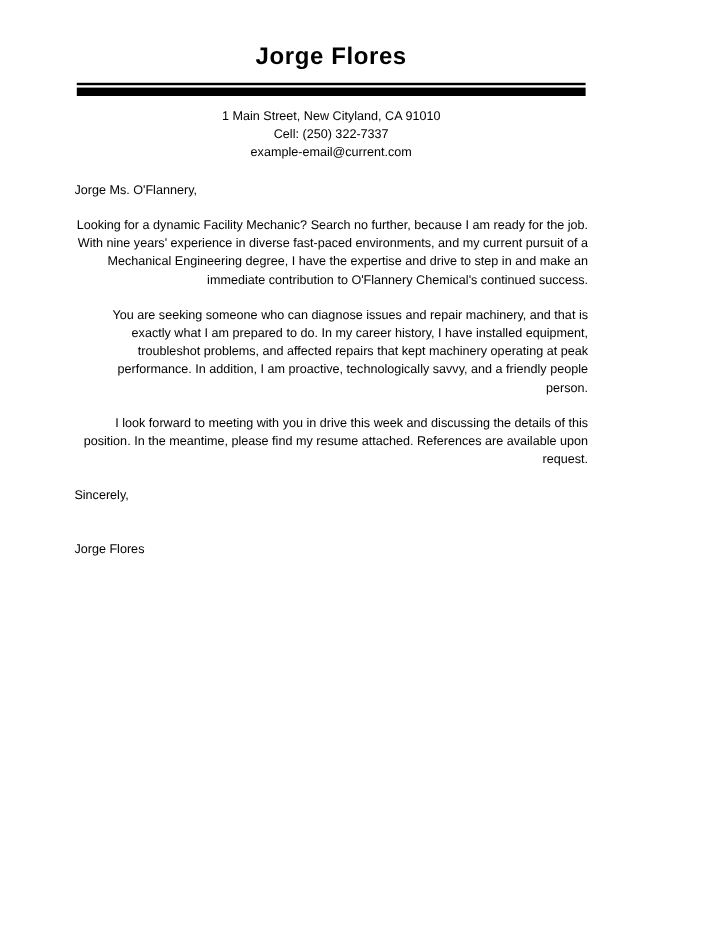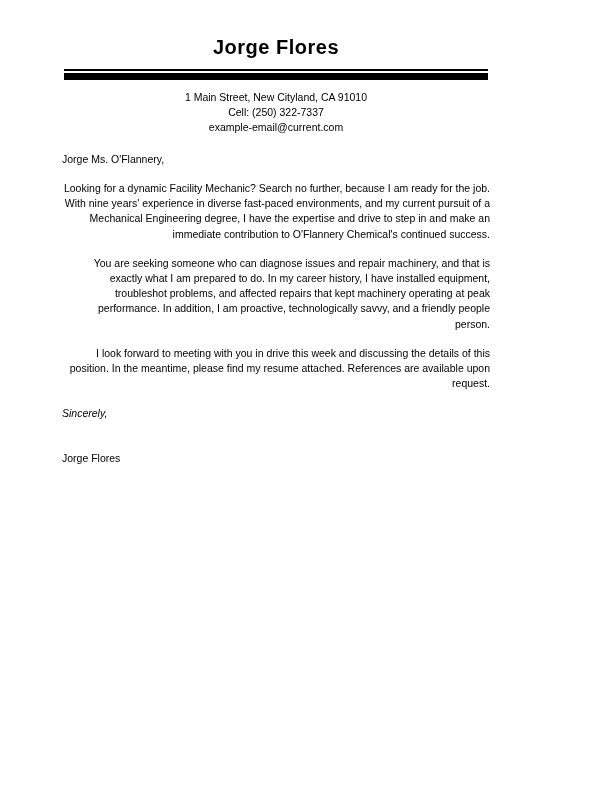--- a/index.html
+++ b/index.html
@@ -51,21 +51,20 @@
   }
   .salutation {
     margin: 0 0 14px 0;
   }
   .para {
     margin: 12px 0 14px 0;
     text-align: right;
   }
   .closing {
     margin: 2px 0 0 0;
-    font-style: italic;
   }
   .signature {
     margin: 30px 0 0 0;
   }
 </style>
 </head>
 <body>
 
 <div class="page">
 

